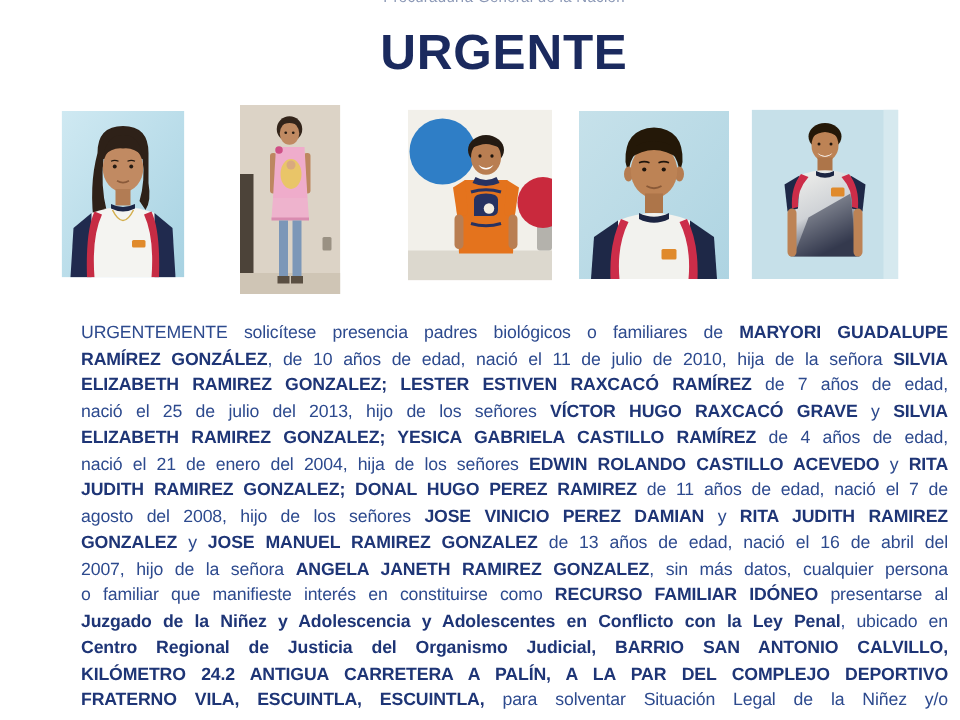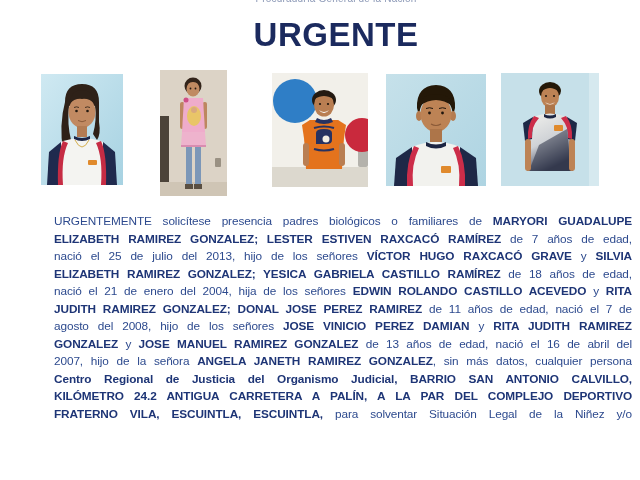--- a/index.html
+++ b/index.html
@@ -179,26 +179,29 @@
       <path d="M65 43 Q72 52 71 66 L67 65 Q68 54 60 45 Z" fill="#cc2d49"></path>
       <path d="M43 41 Q49 44 55 41 L55 44 Q49 47 43 44 Z" fill="#1c2542"></path>
       <rect x="24" y="66" width="6" height="32" rx="3" fill="#bd8355"></rect>
       <rect x="68" y="66" width="6" height="32" rx="3" fill="#bd8355"></rect>
       <rect x="53" y="52" width="9" height="6" rx="1" fill="#e08a2c"></rect>
     </svg>
   </div>
 
   <div class="notice">
       <div class="notice-line"><span>URGENTEMENTE solicítese presencia padres biológicos o familiares de </span><span class="b">MARYORI GUADALUPE</span></div>
+      <div class="notice-line"><span class="b">RAMÍREZ GONZÁLEZ</span><span>, de 10 años de edad, nació el 11 de julio de 2010, hija de la señora </span><span class="b">SILVIA</span></div>
       <div class="notice-line"><span class="b">ELIZABETH RAMIREZ GONZALEZ; LESTER ESTIVEN RAXCACÓ RAMÍREZ</span><span> de 7 años de edad,</span></div>
       <div class="notice-line"><span>nació el 25 de julio del 2013, hijo de los señores </span><span class="b">VÍCTOR HUGO RAXCACÓ GRAVE</span><span> y </span><span class="b">SILVIA</span></div>
-      <div class="notice-line"><span class="b">ELIZABETH RAMIREZ GONZALEZ; YESICA GABRIELA CASTILLO RAMÍREZ</span><span> de 18 años de edad,</span></div>
+      <div class="notice-line"><span class="b">ELIZABETH RAMIREZ GONZALEZ; YESICA GABRIELA CASTILLO RAMÍREZ</span><span> de 4 años de edad,</span></div>
       <div class="notice-line"><span>nació el 21 de enero del 2004, hija de los señores </span><span class="b">EDWIN ROLANDO CASTILLO ACEVEDO</span><span> y </span><span class="b">RITA</span></div>
-      <div class="notice-line"><span class="b">JUDITH RAMIREZ GONZALEZ; DONAL JOSE PEREZ RAMIREZ</span><span> de 11 años de edad, nació el 7 de</span></div>
+      <div class="notice-line"><span class="b">JUDITH RAMIREZ GONZALEZ; DONAL HUGO PEREZ RAMIREZ</span><span> de 11 años de edad, nació el 7 de</span></div>
       <div class="notice-line"><span>agosto del 2008, hijo de los señores </span><span class="b">JOSE VINICIO PEREZ DAMIAN</span><span> y </span><span class="b">RITA JUDITH RAMIREZ</span></div>
       <div class="notice-line"><span class="b">GONZALEZ</span><span> y </span><span class="b">JOSE MANUEL RAMIREZ GONZALEZ</span><span> de 13 años de edad, nació el 16 de abril del</span></div>
       <div class="notice-line"><span>2007, hijo de la señora </span><span class="b">ANGELA JANETH RAMIREZ GONZALEZ</span><span>, sin más datos, cualquier persona</span></div>
+      <div class="notice-line"><span>o familiar que manifieste interés en constituirse como </span><span class="b">RECURSO FAMILIAR IDÓNEO</span><span> presentarse al</span></div>
+      <div class="notice-line"><span class="b">Juzgado de la Niñez y Adolescencia y Adolescentes en Conflicto con la Ley Penal</span><span>, ubicado en</span></div>
       <div class="notice-line"><span class="b">Centro Regional de Justicia del Organismo Judicial, BARRIO SAN ANTONIO CALVILLO,</span></div>
       <div class="notice-line"><span class="b">KILÓMETRO 24.2 ANTIGUA CARRETERA A PALÍN, A LA PAR DEL COMPLEJO DEPORTIVO</span></div>
       <div class="notice-line"><span class="b">FRATERNO VILA, ESCUINTLA, ESCUINTLA,</span><span> para solventar Situación Legal de la Niñez y/o</span></div>
     </div>
 
 </div>
 
 </body></html>

